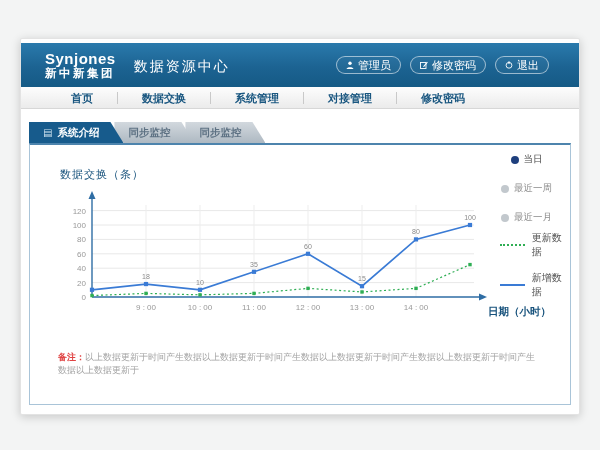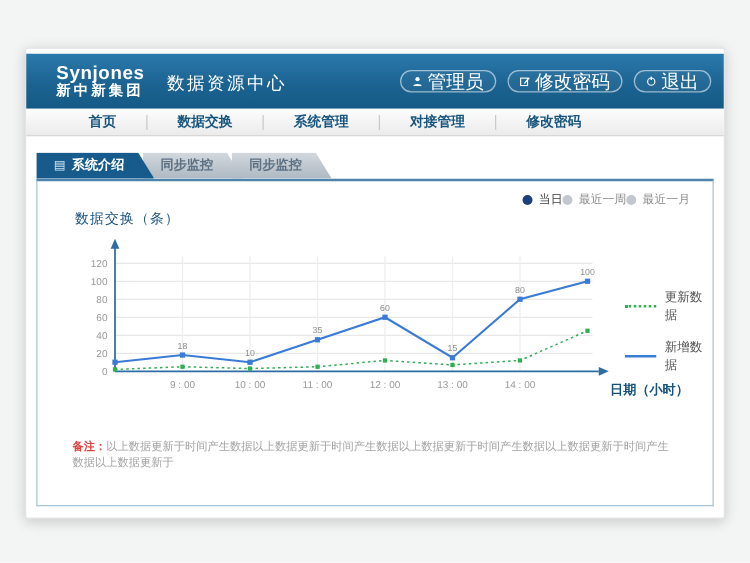--- a/index.html
+++ b/index.html
@@ -12,31 +12,31 @@
   .page {
     position:absolute; left:20px; top:38px; width:560px; height:377px;
     background:#ffffff; border-radius:2px;
     box-shadow:0 2px 10px rgba(0,0,0,.18);
     border:1px solid #e3e3e3;
     padding-top:4px;
   }
   
   .header {
     height:44px; background:linear-gradient(180deg,#2a7aac 0%,#1c6392 55%,#155a85 100%);
-    display:flex; align-items:center; padding:0 10px 0 24px;
+    display:flex; align-items:center; padding:0 30px 0 24px;
   }
   .logo { color:#fff; line-height:1.05; margin-right:18px; }
   .logo .en { font-size:15px; font-weight:bold; letter-spacing:.5px; }
   .logo .cn { font-size:11.5px; font-weight:bold; letter-spacing:2.5px; }
   .app-title { color:#fff; font-size:14px; letter-spacing:2px; margin-top:4px; }
   .header-right { margin-left:auto; display:flex; gap:9px; }
   .pill {
     display:flex; align-items:center; gap:4px;
     border:1px solid rgba(255,255,255,.55); border-radius:9px;
-    color:#fff; font-size:15px; padding:2px 9px; height:18px; cursor:pointer;
+    color:#fff; font-size:11px; padding:2px 9px; height:18px; cursor:pointer;
     background:rgba(255,255,255,.04);
   }
   .pill svg { display:block; }
   
   .nav {
     height:22px; background:linear-gradient(180deg,#fdfdfd,#ebebeb);
     border-bottom:1px solid #d7d7d7;
     display:flex; align-items:center; padding-left:26px;
   }
   .nav-item {
@@ -57,21 +57,21 @@
   .tab.active { background:#175b8c; color:#fff; z-index:3; position:relative; }
   .tab:nth-child(2){ z-index:2; position:relative;}
   .tab:nth-child(3){ z-index:1; position:relative;}
   .tab .doc-ico { font-size:10px; line-height:1; color:#cfe2ef; }
   
   .panel {
     position:relative; margin:0 8px; height:262px;
     border:1px solid #a9c4d8; border-top:2px solid #4d84ad; background:#fff;
   }
   .radio-group {
-    position:absolute; top:8px; right:18px; display:flex; align-items:center;
+    position:absolute; top:8px; right:18px; display:flex; gap:16px; align-items:center;flex-direction:column;
   }
   .radio { display:flex; align-items:center; gap:5px; font-size:9.5px; color:#8b8b8b; cursor:pointer; }
   .radio .dot { width:8px; height:8px; border-radius:50%; background:#c2c8cd; }
   .radio.selected { color:#444; }
   .radio.selected .dot { background:#1e3f7d; }
   .y-label {
     position:absolute; top:22px; left:30px;
     font-size:11px; font-weight:normal; color:#17527c; letter-spacing:1px;
   }
   .x-label {

